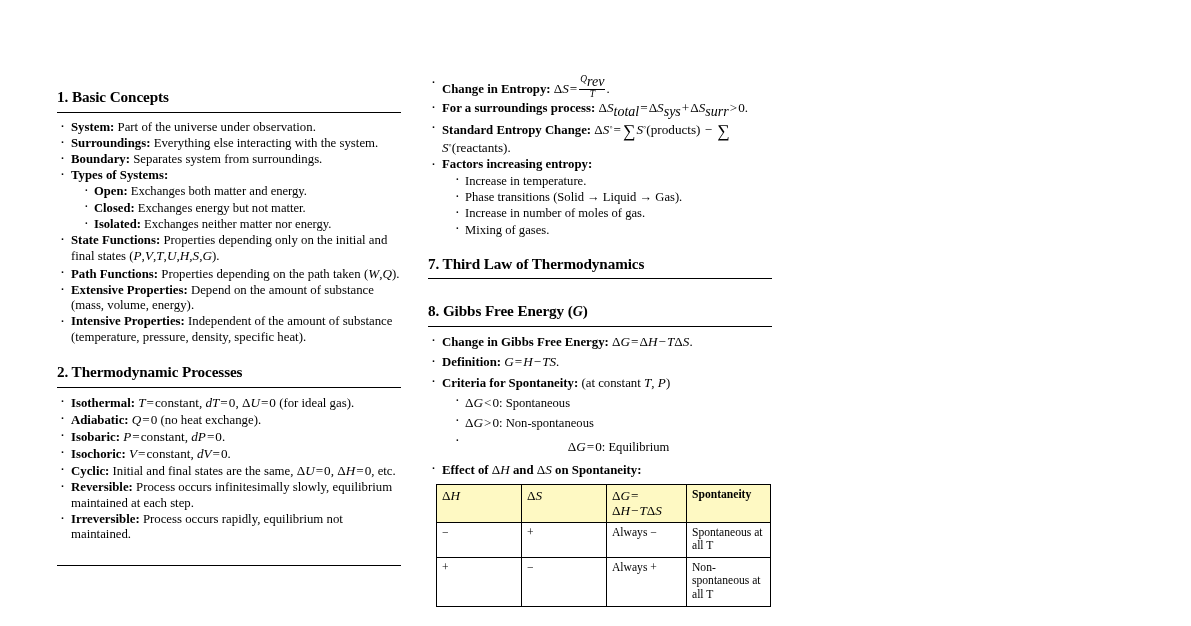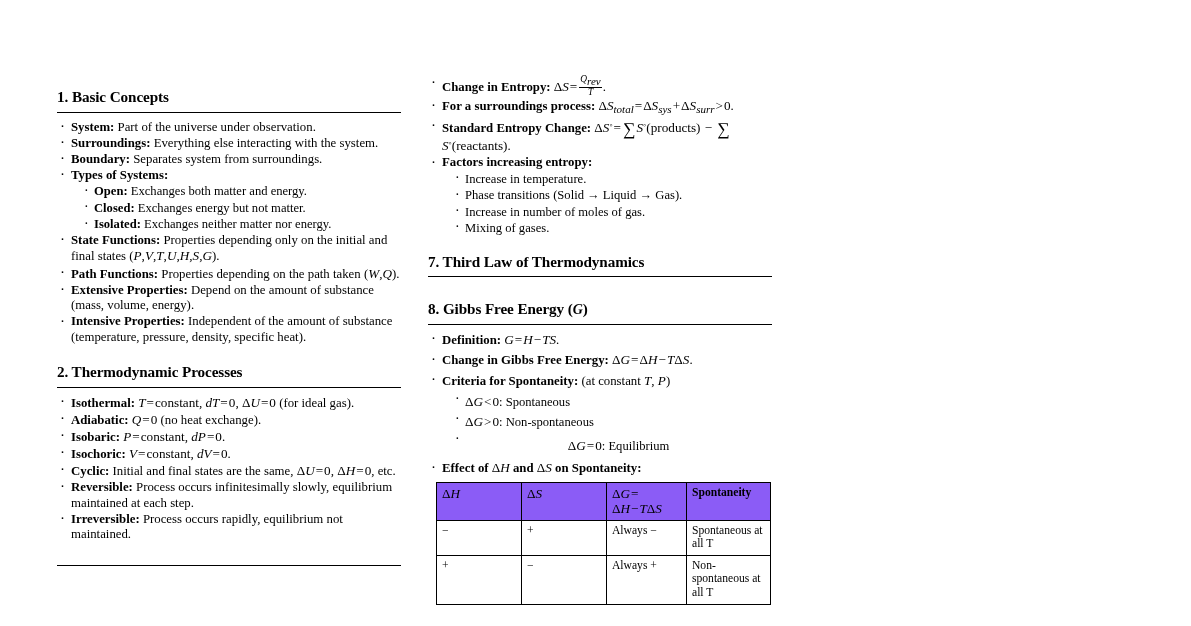--- a/index.html
+++ b/index.html
@@ -106,21 +106,21 @@
     font-style: normal;
     font-size: 13.2px;
   }
   .op {
     font-family: "Liberation Serif", "DejaVu Serif", serif;
     font-style: normal;
     font-size: 13.2px;
     padding: 0 1px;
   }
   .sub {
-    font-size: 11px;
+    font-size: 14px;
     font-style: italic;
     vertical-align: -0.26em;
   }
   .deg {
     font-size: 9px;
     vertical-align: 0.42em;
   }
   .frac {
     display: inline-block;
     vertical-align: -0.42em;
@@ -155,21 +155,21 @@
   }
   table.spont th, table.spont td {
     border: 1px solid #000;
     vertical-align: top;
     padding: 3px 5px 4px 5px;
     font-size: 11.6px;
     line-height: 13.6px;
     text-align: left;
   }
   table.spont th {
-    background: #8b5cf6;
+    background: #fef9c3;
     font-weight: bold;
   }
   table.spont th.math-head {
     font-weight: normal;
   }
   table.spont col.c1 { width: 85px; }
   table.spont col.c2 { width: 85px; }
   table.spont col.c3 { width: 80px; }
   table.spont col.c4 { width: 84px; }
   .thmath { font-size: 13.2px; line-height: 15px; display:block; }
@@ -302,26 +302,26 @@
 
       <h2 class="section">7. Third Law of Thermodynamics</h2>
       <hr class="rule">
 
       <div class="sec-gap" style="height:16px;"></div>
 
       <h2 class="section"><span>8. Gibbs Free Energy (</span><span class="m" style="font-size:14px;">G</span><span>)</span></h2>
       <hr class="rule">
       <ul class="lvl1">
         <li style="margin-bottom:4px;">
+          <span class="b">Change in Gibbs Free Energy:</span>
+          <span class="mr">Δ</span><span class="m">G</span><span class="op">=</span><span class="mr">Δ</span><span class="m">H</span><span class="op">−</span><span class="m">T</span><span class="mr">Δ</span><span class="m">S</span>.
+        </li>
+        <li style="margin-bottom:4px;">
           <span class="b">Definition:</span>
           <span class="m">G</span><span class="op">=</span><span class="m">H</span><span class="op">−</span><span class="m">TS</span>.
-        </li>
-        <li style="margin-bottom:4px;">
-          <span class="b">Change in Gibbs Free Energy:</span>
-          <span class="mr">Δ</span><span class="m">G</span><span class="op">=</span><span class="mr">Δ</span><span class="m">H</span><span class="op">−</span><span class="m">T</span><span class="mr">Δ</span><span class="m">S</span>.
         </li>
         <li>
           <span class="b">Criteria for Spontaneity:</span>
           (at constant <span class="m">T</span><span class="mr">,</span> <span class="m">P</span>)
           <ul class="lvl2" style="padding-top:2px;">
             <li style="line-height:19px;"><span class="mr">Δ</span><span class="m">G</span><span class="op">&lt;</span><span class="mr">0</span>: Spontaneous</li>
             <li style="line-height:19px;"><span class="mr">Δ</span><span class="m">G</span><span class="op">&gt;</span><span class="mr">0</span>: Non-spontaneous</li>
             <li style="line-height:28px;text-align:center;"><span class="mr">Δ</span><span class="m">G</span><span class="op">=</span><span class="mr">0</span>: Equilibrium</li>
           </ul>
         </li>

